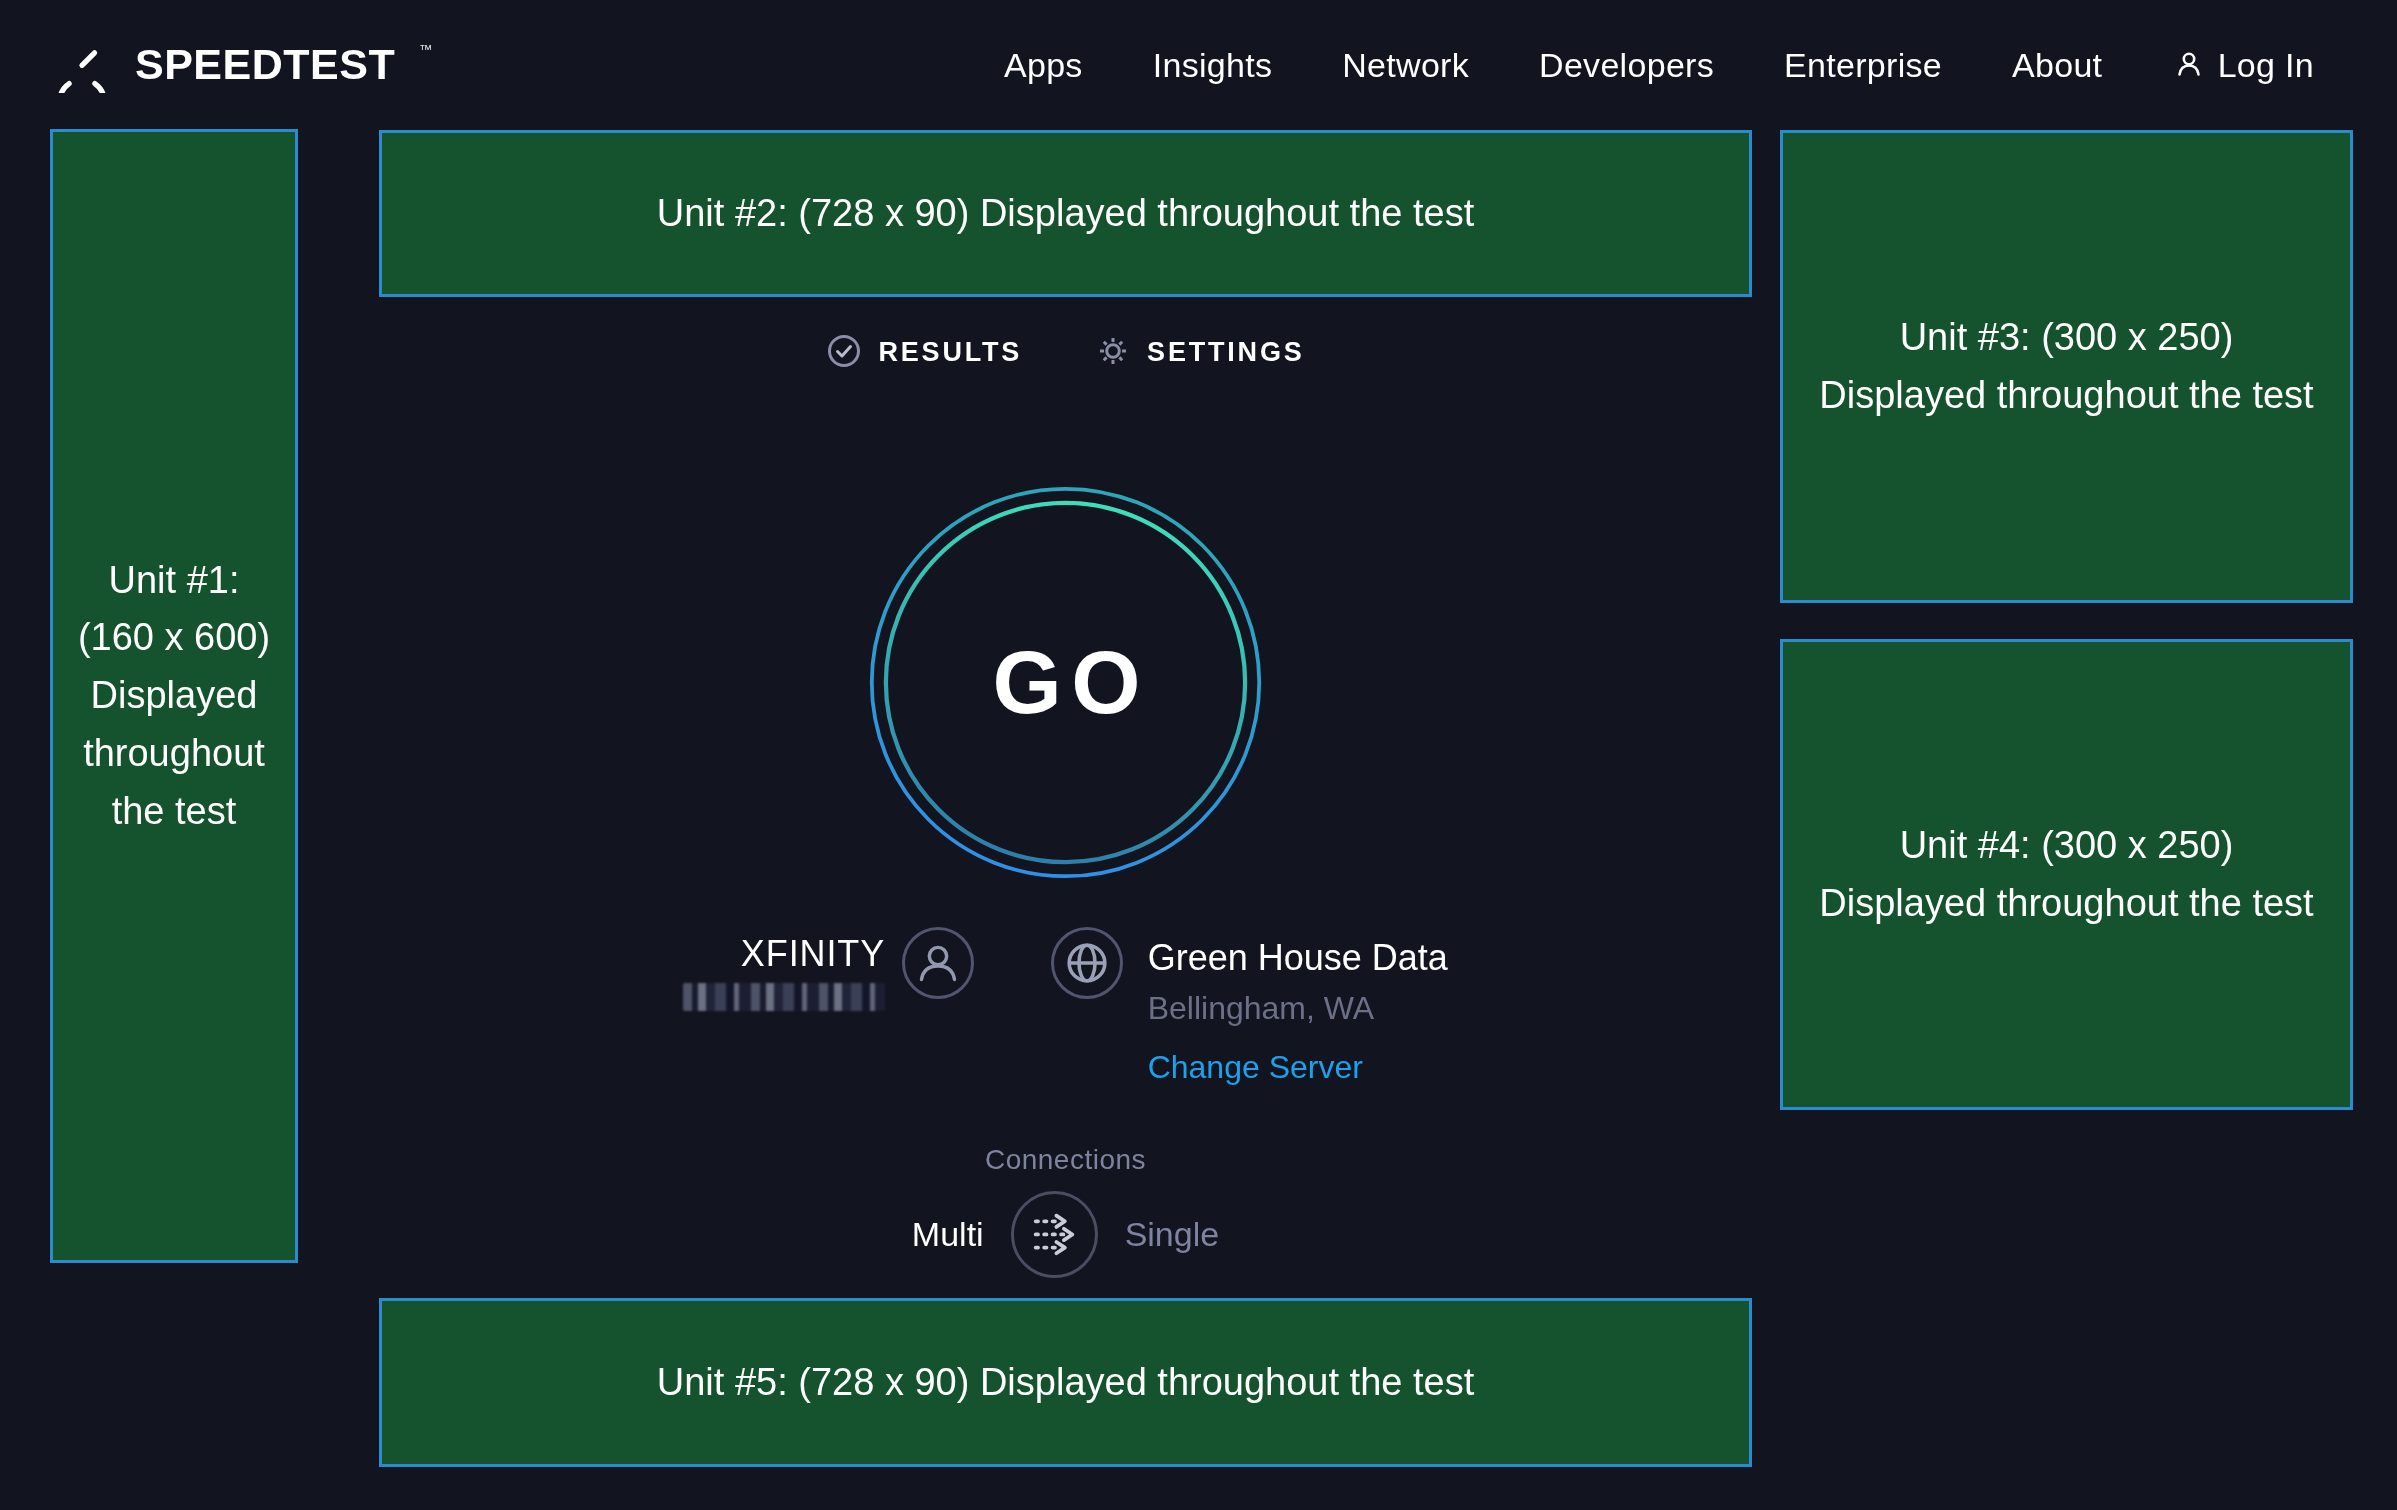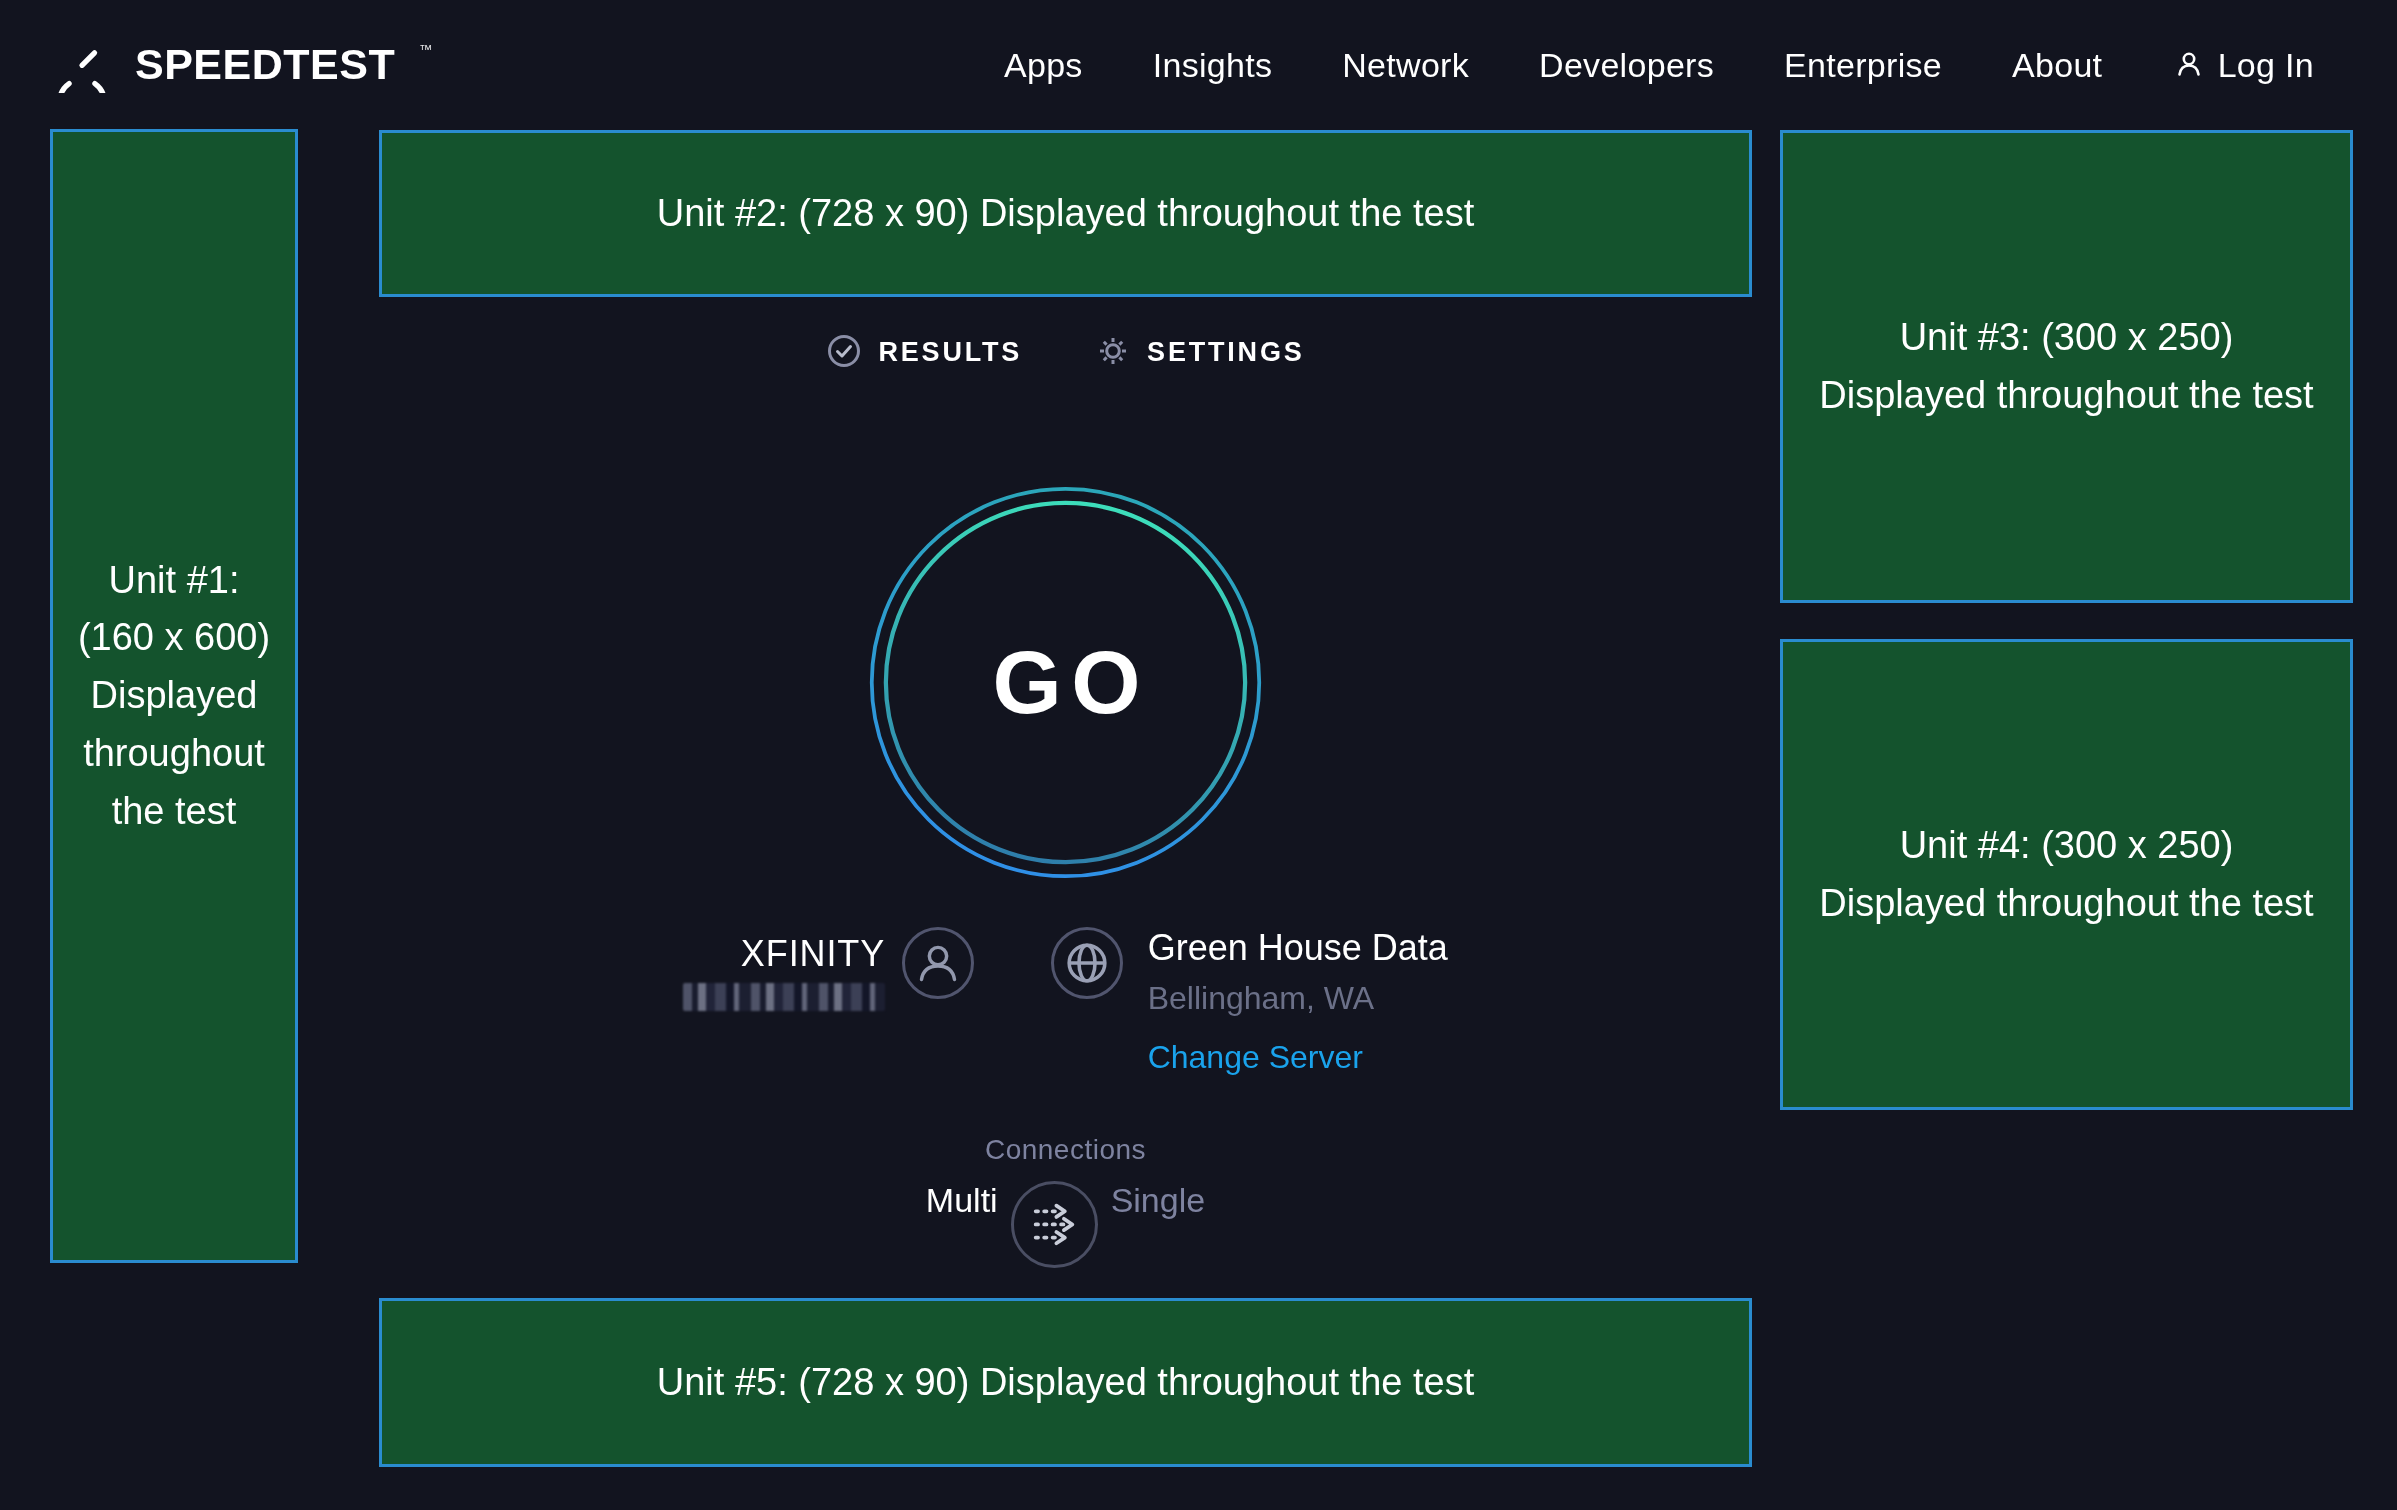--- a/index.html
+++ b/index.html
@@ -68,27 +68,27 @@
         #565a70 0 9.4px, #1a1d30 9.4px 15px, #767a8e 15px 22.6px, #23263c 22.6px 32px,
         #41455c 32px 43px, #14172a 43px 51px, #6a6e84 51px 56px, #1e2134 56px 68px);
     filter: blur(1.1px);
     opacity: .9;
   }
   .round-icon {
     width: 72px; height: 72px; border: 3.8px solid #51556e; border-radius: 50%;
     display: flex; align-items: center; justify-content: center; flex: none;
   }
   .server-group { display: flex; align-items: flex-start; gap: 24.5px; }
-  .server-texts { display: flex; flex-direction: column; align-items: flex-start; margin-top: 0; }
+  .server-texts { display: flex; flex-direction: column; align-items: flex-start; margin-top: 10px; }
   .server-name { font-size: 36px; font-weight: 500; color: #fff; line-height: 41px; }
   .server-loc { font-size: 32px; color: #6b7088; line-height: 38px; margin-top: 11.3px; }
   .server-change { font-size: 32px; color: #1aa3ec; line-height: 38px; margin-top: 21px; cursor: pointer; }
 
   .conn-label { margin-top: 58px; font-size: 28px; color: #7e83a0; letter-spacing: 0.5px; }
-  .conn-row { margin-top: 15px; display: flex; gap: 13px; }
+  .conn-row { margin-top: 15px; display: flex; align-items: center; gap: 27px; }
   .conn-mode-active { font-size: 34px; color: #ffffff; cursor: pointer; }
   .conn-mode-inactive { font-size: 34px; color: #7e83a0; cursor: pointer; }
   .conn-toggle {
     width: 87px; height: 87px; border: 3.8px solid #4a4e63; border-radius: 50%;
     display: flex; align-items: center; justify-content: center; cursor: pointer;
   }
 </style>
 </head>
 <body>
 

